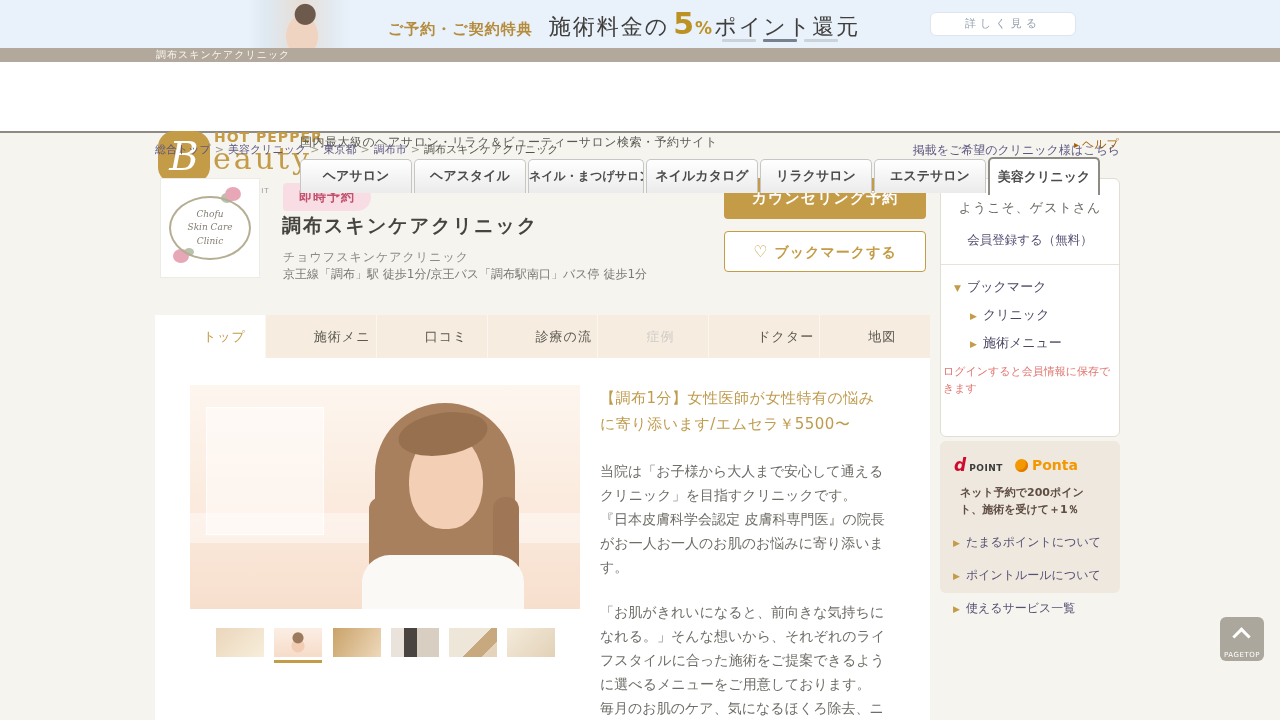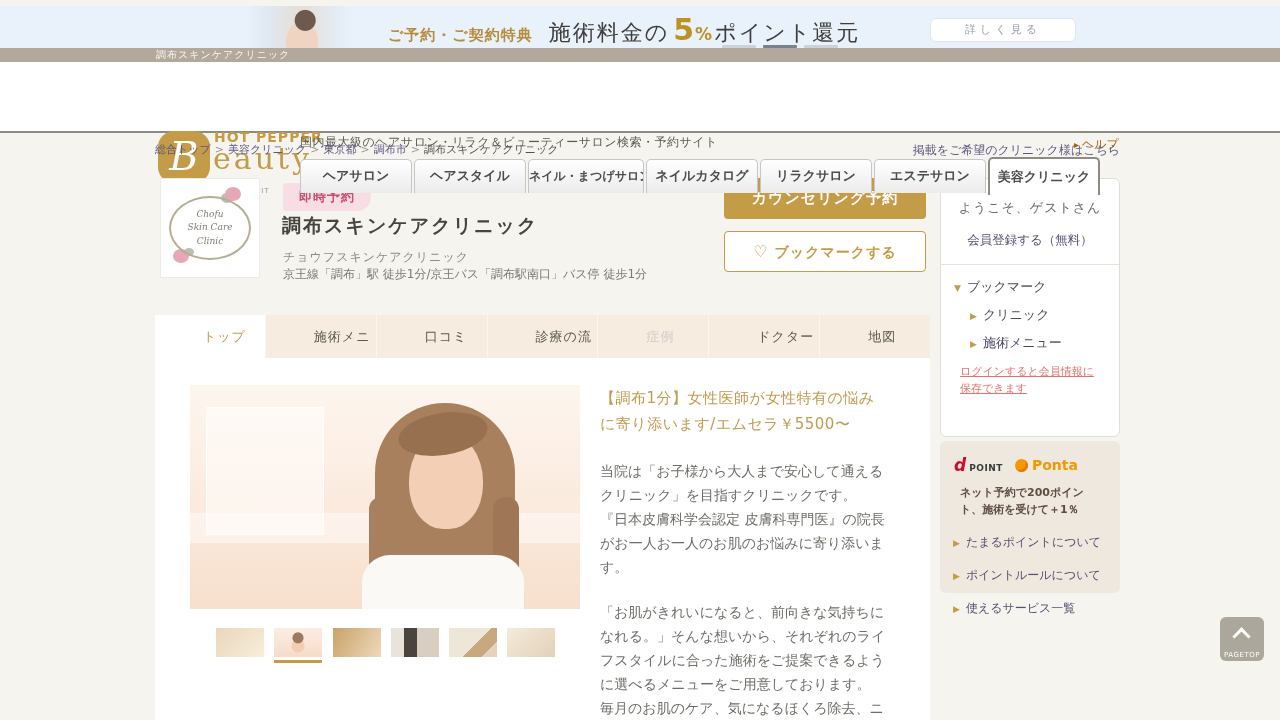--- a/index.html
+++ b/index.html
@@ -1,21 +1,21 @@
 <!DOCTYPE html>
 <html><head>
 <meta charset="utf-8">
 <style>
   * { margin:0; padding:0; box-sizing:border-box; }
   html,body { width:1280px; height:720px; }
   body { font-family:"DejaVu Sans", sans-serif; background:#f5f4ee; overflow:hidden; }
   #page { position:relative; width:1280px; height:720px; background:#f5f4ee; }
 
   
-  .banner { position:absolute; left:0; top:6px; width:1280px; height:48px; background:#e9f1fa; }
+  .banner { position:absolute; left:0; top:0; width:1280px; height:48px; background:#e9f1fa; }
   .banner-photo { position:absolute; left:248px; top:0; width:104px; height:48px;
     background:
       radial-gradient(circle at 55% 30%, #6d5a4d 0 10px, transparent 11px),
       radial-gradient(ellipse 26px 34px at 52% 75%, #f0d4c2 0 60%, transparent 62%),
       linear-gradient(90deg,#e9f1fa 0%, #dfe9f2 18%, #e7ded6 50%, #e3ebf3 84%, #e9f1fa 100%); }
   .banner-content { position:absolute; left:388px; top:6px; display:flex; align-items:baseline; white-space:nowrap; }
   .b-badge { color:#b58c3c; font-size:15px; font-weight:bold; letter-spacing:1px; margin-right:16px; }
   .b-lead, .b-tail { color:#3f3e3c; font-size:22px; letter-spacing:2px; }
   .b-num { color:#bd9225; font-size:30px; font-weight:bold; margin:0 1px 0 4px; }
   .b-pct { color:#bd9225; font-size:17px; font-weight:bold; margin-right:2px; }
@@ -90,21 +90,21 @@
     border:1px solid #e2ded4; border-radius:6px; }
   .welcome { text-align:center; margin-top:20px; font-size:13px; color:#6b6862; letter-spacing:1px; }
   .btn-login { width:150px; height:38px; margin:14px auto 0; border:1px solid #c49b47; border-radius:4px;
     color:#c49b47; font-size:15px; font-weight:bold; text-align:center; line-height:36px; letter-spacing:2px;
     background:#fff; cursor:pointer; }
   .register { text-align:center; margin-top:15px; font-size:12.5px; color:#575073; cursor:pointer; }
   .side-divider { margin:15px 0 0; border-top:1px solid #e7e3d9; }
   .bm-title { margin:13px 0 0 13px; font-size:13px; color:#4c4663; cursor:pointer; }
   .bm-title .tri, .bm-item .tri, .pt-link .tri { color:#c49b47; font-size:9px; margin-right:6px; }
   .bm-item { margin:10px 0 0 29px; font-size:13px; color:#4c4663; cursor:pointer; }
-  .bm-note { margin:12px 19px 0; font-size:11px; color:#e0756f; line-height:1.5;text-decoration:underline; }
+  .bm-note { margin:12px 2px 0; font-size:11px; color:#e0756f; line-height:1.5; }
 
   .points-card { position:absolute; left:940px; top:441px; width:180px; height:152px; background:#eee8df;
     border-radius:6px; }
   .pt-logos { display:flex; align-items:center; gap:12px; padding:14px 0 0 14px; }
   .dpoint { display:flex; align-items:baseline; gap:3px; }
   .dpoint .d { color:#cf0a2c; font-size:17px; font-weight:bold; font-style:italic; }
   .dpoint .pt { color:#3a3a3a; font-size:9px; font-weight:bold; letter-spacing:0.5px; }
   .ponta { display:flex; align-items:center; gap:4px; color:#f39800; font-size:14px; font-weight:bold; }
   .ponta .face { width:13px; height:13px; border-radius:50%; background:#f39800;
     box-shadow:inset -2px -2px 0 #e07b00; }

